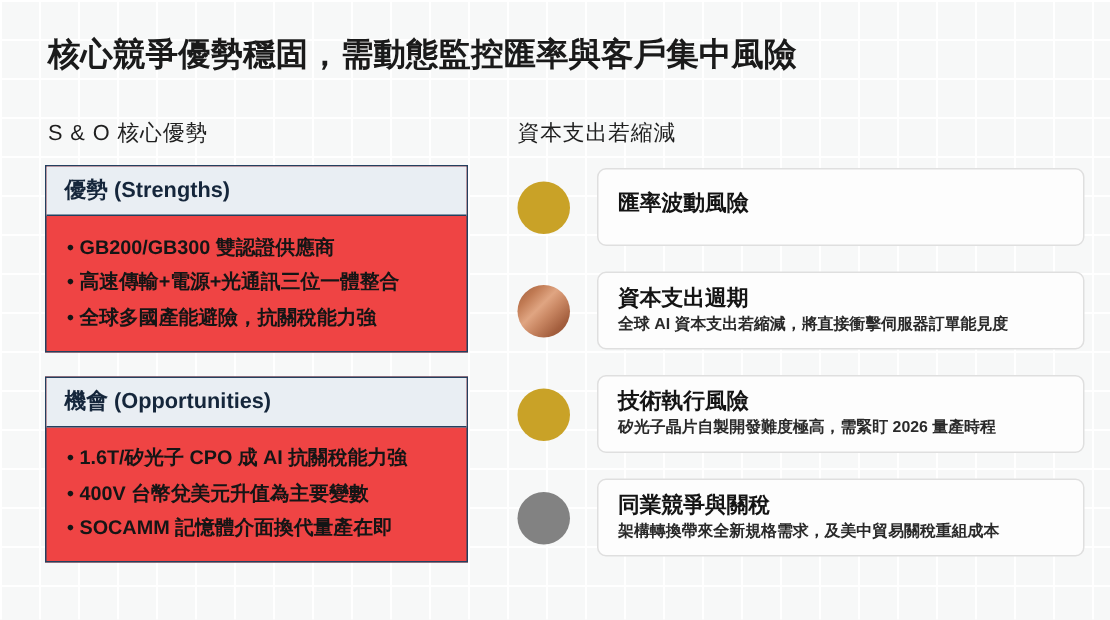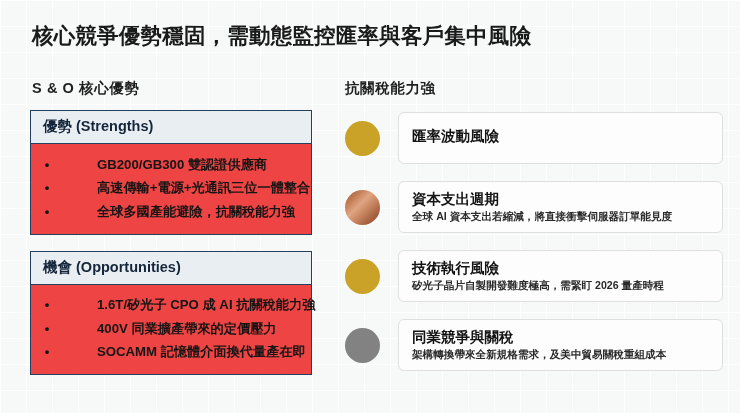--- a/index.html
+++ b/index.html
@@ -37,21 +37,21 @@
     font-weight: bold;
     letter-spacing: 0.2px;
     color: #1a1a1a;
     white-space: nowrap;
   }
 
   
   .col-header {
     position: absolute;
     font-size: 14.5px;
-    font-weight: bold;
+    font-weight: normal;
     color: #1f1f1f;
     letter-spacing: 0.6px;
     white-space: nowrap;
   }
   .col-header.left  { left: 32px;  top: 79px; }
   .col-header.right { left: 345px; top: 79px; }
 
   
   .left-col {
     position: absolute;
@@ -91,21 +91,21 @@
     white-space: nowrap;
   }
   .swot-bullet {
     width: 12px;
     flex: 0 0 12px;
     text-align: center;
     font-size: 13px;
     line-height: 1.25;
     color: #151515;
   }
-  .swot-text { flex: 1 1 auto; margin-left: 44px; }
+  .swot-text { flex: 1 1 auto; }
 
   
   .right-col {
     position: absolute;
     left: 345px;
     top: 110px;
     width: 378px;
   }
 
   .risk-row {
@@ -155,21 +155,21 @@
 </style>
 </head>
 <body>
 
 <div class="slide">
 
   <div class="slide-title">核心競爭優勢穩固，需動態監控匯率與客戶集中風險</div>
 
   <div class="col-header left">S &amp; O 核心優勢</div>
 
-  <div class="col-header right">抗關稅能力強</div>
+  <div class="col-header right">資本支出若縮減</div>
 
   <div class="left-col">
 
     <div class="swot-box">
       <div class="swot-box-header">優勢 (Strengths)</div>
       <div class="swot-box-body">
         <div class="swot-item">
           <span class="swot-bullet">•</span>
           <span class="swot-text">GB200/GB300 雙認證供應商</span>
         </div>
@@ -186,21 +186,21 @@
 
     <div class="swot-box">
       <div class="swot-box-header">機會 (Opportunities)</div>
       <div class="swot-box-body">
         <div class="swot-item">
           <span class="swot-bullet">•</span>
           <span class="swot-text">1.6T/矽光子 CPO 成 AI 抗關稅能力強</span>
         </div>
         <div class="swot-item">
           <span class="swot-bullet">•</span>
-          <span class="swot-text">400V 同業擴產帶來的定價壓力</span>
+          <span class="swot-text">400V 台幣兌美元升值為主要變數</span>
         </div>
         <div class="swot-item">
           <span class="swot-bullet">•</span>
           <span class="swot-text">SOCAMM 記憶體介面換代量產在即</span>
         </div>
       </div>
     </div>
 
   </div>
 

